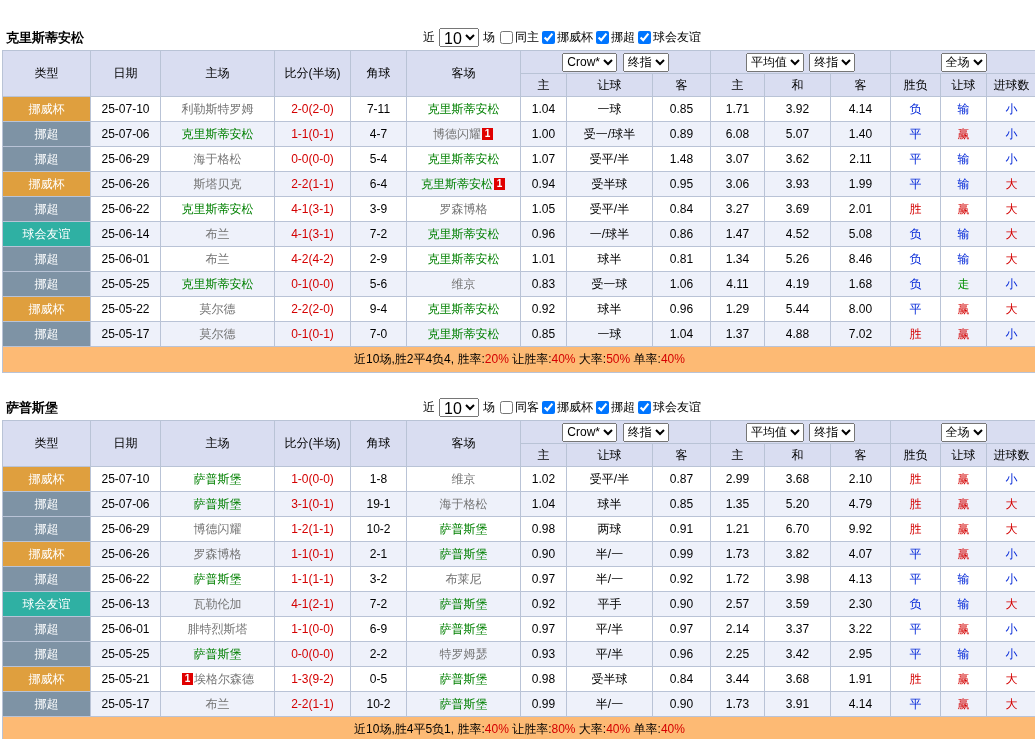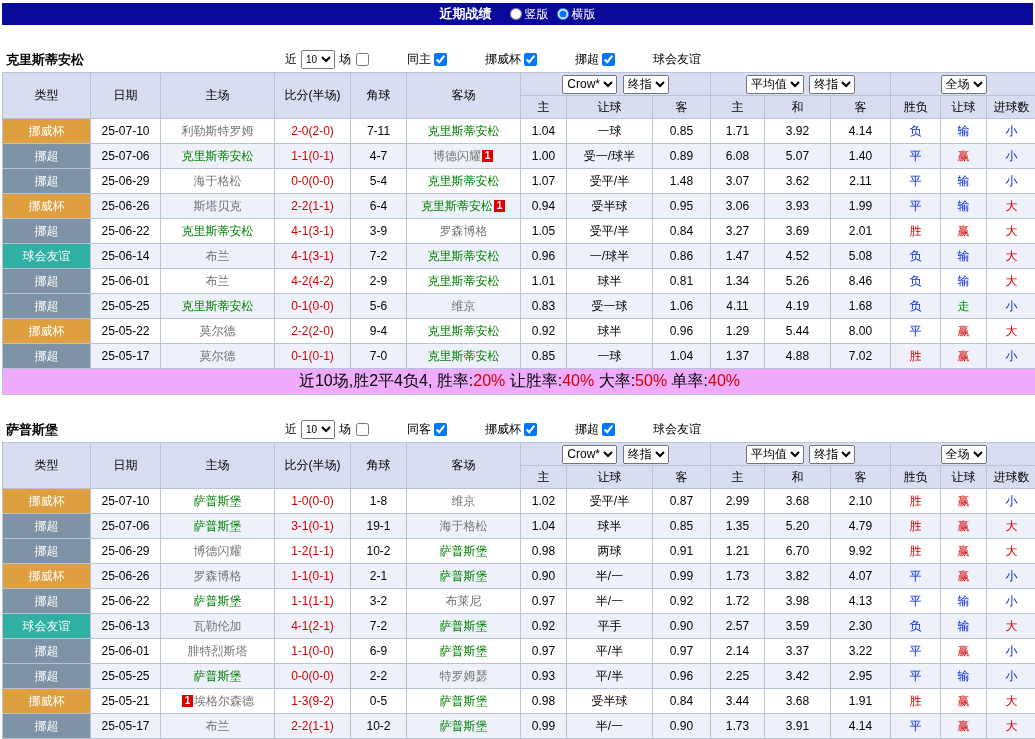--- a/index.html
+++ b/index.html
@@ -10,55 +10,44 @@
   .topbar { height:22px; background:#0a0a9a; color:#fff; display:flex; align-items:center; justify-content:center; gap:8px; }
   .topbar .title { font-weight:bold; font-size:13px; margin-right:10px; }
   .topbar label { display:flex; align-items:center; gap:3px; font-size:12px; cursor:pointer; }
   .topbar input { margin:0; width:12px; height:12px; }
 
   .team-section { margin-top:22px; }
   .filter-row { height:25px; display:flex; align-items:center; font-size:12px; padding-left:4px; }
   .team-name { font-weight:bold; font-size:13px; color:#000; }
   .filters { margin-left:auto; margin-right:332px; display:flex; align-items:center; }
   .filters .flabel { margin:0 2px; }
-  .count-select { height:19px; font-size:10px; margin:0 2px; }
-  .cb-label { display:flex; align-items:center; margin-left:3px; cursor:pointer;gap:36px; }
+  .count-select { height:19px; font-size:16px; margin:0 2px; }
+  .cb-label { display:flex; align-items:center; margin-left:3px; cursor:pointer; }
   .cb-label input { margin:0 2px 0 0; width:13px; height:13px; }
 
   table { border-collapse:collapse; table-layout:fixed; width:1035px; font-size:12px; }
   td { border:1px solid #b9c3d6; text-align:center; white-space:nowrap; overflow:hidden; padding:0; }
   thead td { background:#d9ddf1; height:23px; }
   .sel-cell select { height:19px; font-size:12px; margin:0 1px; }
   tbody td { height:25px; background:#fff; }
   tbody tr.alt td { background:#eef1fa; }
   .type-cell { color:#fff; }
   .score-cell { color:#d40000; }
   .team-cell .tname { color:#737373; }
   .team-cell.focal .tname { color:#008000; }
   .card-badge { display:inline-block; background:#e00000; color:#fff; font-size:10px; font-weight:bold; line-height:12px; width:11px; height:12px; vertical-align:1px; margin:0 1px; }
-  tfoot td { height:26px; background:#f0abfc; font-size:16px; }
+  tfoot td { height:26px; background:#fdba74; font-size:12px; }
   .sum-value { color:#d40000; }
   .sum-label, .sum-prefix { color:#000; }
 </style>
 </head>
 <body>
 
 <div class="page">
 
-  <div class="topbar">
-    <span class="title">近期战绩</span>
-    <label>
-      <input type="radio" name="layout" style="">
-      <span>竖版</span>
-    </label>
-    <label>
-      <input type="radio" name="layout" checked="" style="">
-      <span>横版</span>
-    </label>
-  </div>
 
   <section class="team-section">
     <div class="filter-row">
       <span class="team-name">克里斯蒂安松</span>
       <div class="filters" id="filters-0">
           <span class="flabel">近</span>
           <select class="count-select"><option>10</option></select>
           <span class="flabel">场</span>
           <label class="cb-label">
             <input type="checkbox" style="">

